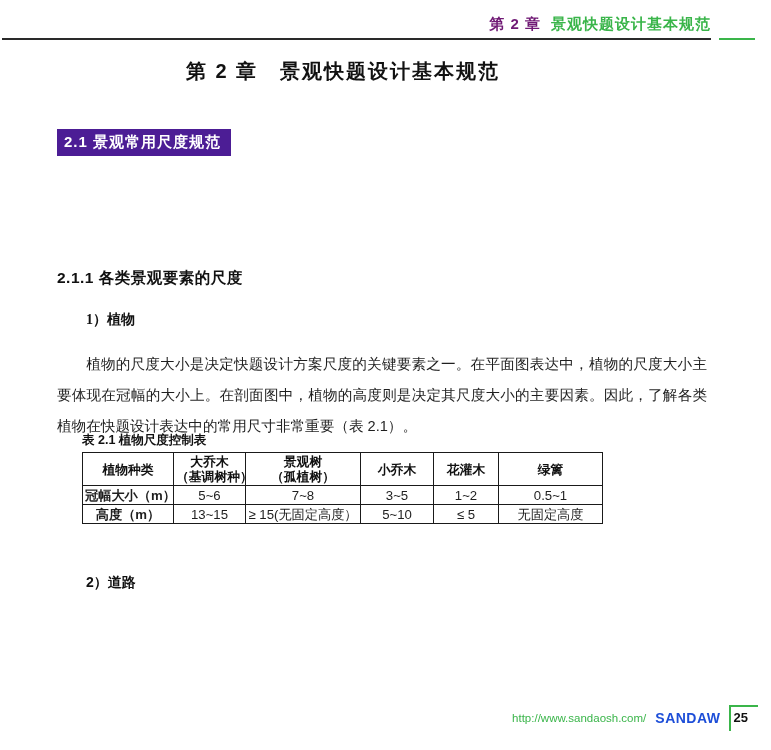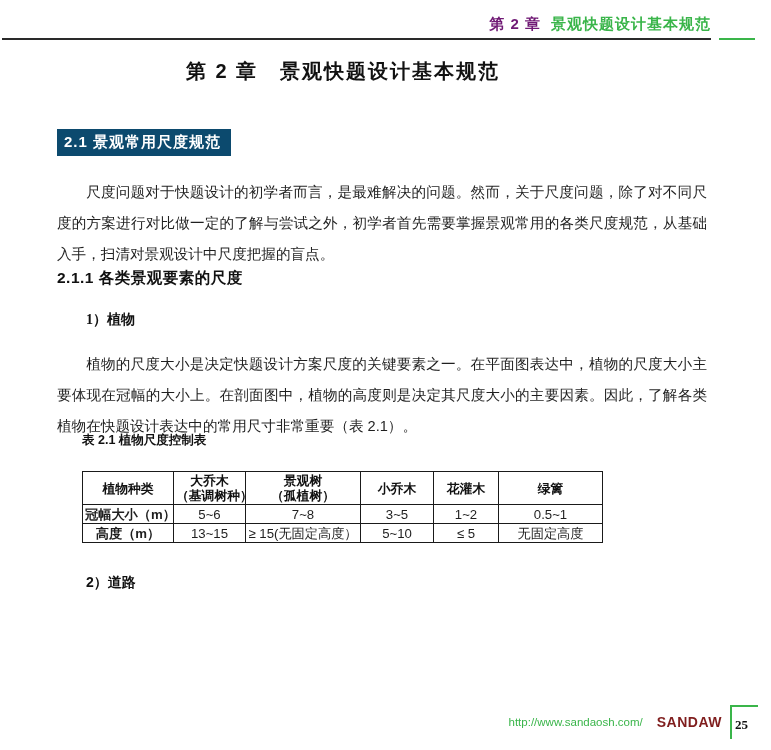--- a/index.html
+++ b/index.html
@@ -28,21 +28,21 @@
   }
   
   .doc-title{
     position:absolute;top:58px;left:0;width:686px;
     text-align:center;font-size:20px;font-weight:bold;letter-spacing:2px;
     color:#111;
   }
   
   .section-box{
     position:absolute;top:129px;left:57px;
-    background:#0c4a6e;color:#ffffff;
+    background:#4c1d95;color:#ffffff;
     font-size:15px;font-weight:bold;letter-spacing:1px;
     padding:4px 10px 4px 7px;
   }
   
   .para{
     position:absolute;left:57px;width:650px;
     font-size:14.6px;line-height:31px;
     text-align:justify;text-indent:2em;
     color:#1f1f1f;
   }
@@ -59,21 +59,21 @@
     font-size:14px;font-weight:bold;color:#111;
   }
   .item-head.plants{top:311px;font-family:Liberation Serif, serif;}
   .item-head.roads{top:574px;}
   
   .table-caption{
     position:absolute;top:432px;left:82px;width:520px;
     text-align:left;font-size:12.5px;font-weight:bold;color:#111;
   }
   table.plant-table{
-    position:absolute;top:471px;left:82px;width:520px;
+    position:absolute;top:452px;left:82px;width:520px;
     border-collapse:collapse;table-layout:fixed;
   }
   table.plant-table th, table.plant-table td{
     border:1.6px solid #1a1a1a;
     text-align:center;vertical-align:middle;
     padding:0 2px;overflow:hidden;white-space:nowrap;
   }
   table.plant-table th{
     height:32px;font-size:12.8px;font-weight:bold;line-height:15px;color:#111;
   }
@@ -82,45 +82,44 @@
     height:18px;font-size:13.2px;line-height:17px;
   }
   table.plant-table td.rowlabel{font-weight:bold;}
   
   .footer{
     position:absolute;top:705px;right:13px;
     display:flex;align-items:center;white-space:nowrap;justify-content:center;
   }
   .footer-url{color:#3ab54a;font-size:11.5px;}
   .footer-brand{
-    color:#7f1d1d;font-weight:bold;font-size:14px;letter-spacing:0.5px;margin-left:14px;
+    color:#1d4ed8;font-weight:bold;font-size:14px;letter-spacing:0.5px;margin-left:9px;
   }
   .page-num{
     margin-left:8px;
     border-left:2px solid #3ab54a;border-top:2px solid #3ab54a;
-    padding:10px 10px 6px 3px;
-    font-size:13px;font-weight:bold;color:#111;font-family:Liberation Serif, serif;
+    padding:3px 10px 6px 3px;
+    font-size:13px;font-weight:bold;color:#111;
   }
 </style>
 </head>
 <body>
 
 <div class="page">
 
   <div class="running-head">
     <span class="chapter">第 2 章</span><span class="chapter-title">景观快题设计基本规范</span>
   </div>
   <div class="rule-dark"></div>
   <div class="rule-green"></div>
 
   <div class="doc-title">第 2 章　景观快题设计基本规范</div>
 
   <div class="section-box">2.1 景观常用尺度规范</div>
 
-  <p class="para para-intro">尺度问题对于快题设计的初学者而言，是最难解决的问题。然而，关于尺度问题，除了对不同尺度的方案进行对比做一定的了解与尝试之外，初学者首先需要掌握景观常用的各类尺度规范，从基础入手，扫清对景观设计中尺度把握的盲点。</p>
 
   <div class="subsection-head">2.1.1 各类景观要素的尺度</div>
 
   <div class="item-head plants">1）植物</div>
   <p class="para para-plants">植物的尺度大小是决定快题设计方案尺度的关键要素之一。在平面图表达中，植物的尺度大小主要体现在冠幅的大小上。在剖面图中，植物的高度则是决定其尺度大小的主要因素。因此，了解各类植物在快题设计表达中的常用尺寸非常重要（表 2.1）。</p>
 
   <div class="table-caption">表 2.1  植物尺度控制表</div>
 
   <table class="plant-table">
     <colgroup>

